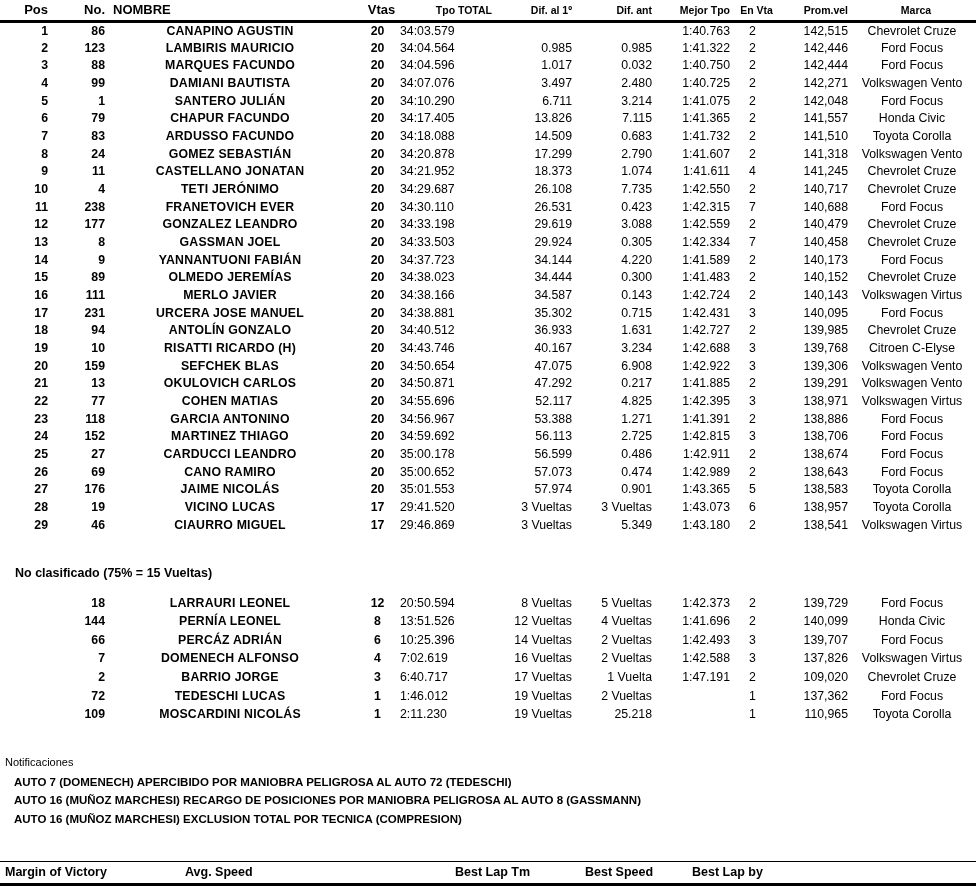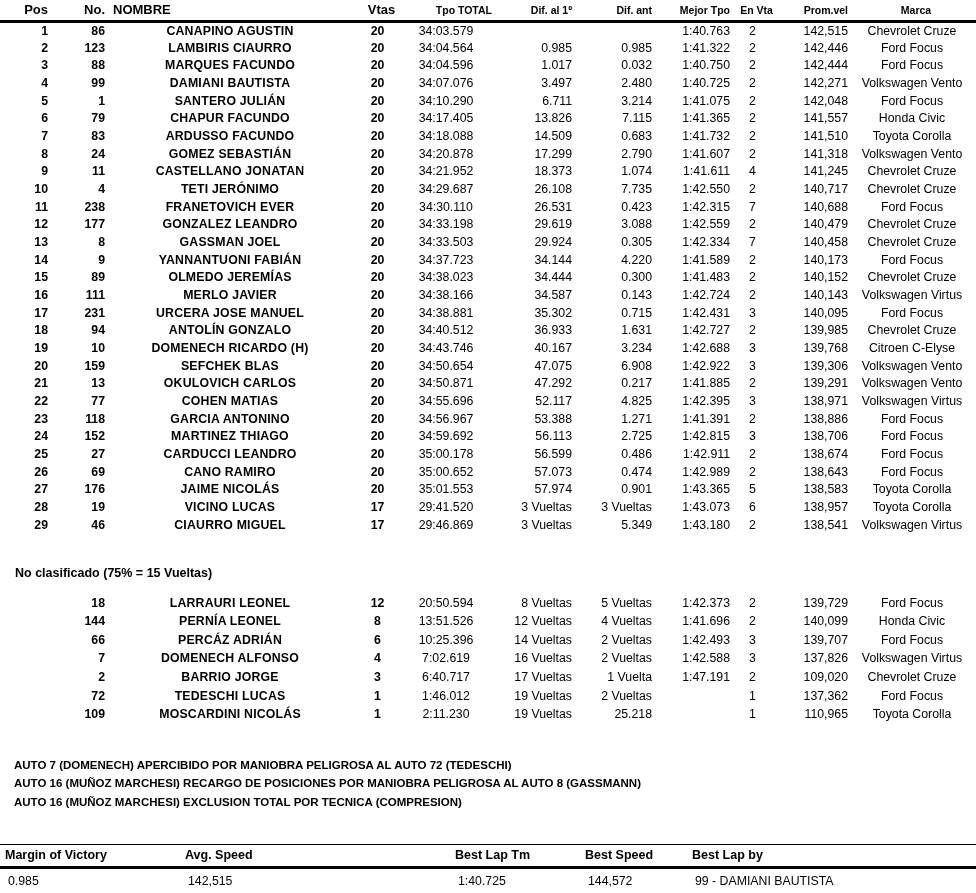--- a/index.html
+++ b/index.html
@@ -42,21 +42,21 @@
     line-height: 1;
     white-space: nowrap;
     overflow: hidden;
   }
   table.results.nc td { height: 18.6px; }
 
   td.c-pos    { font-weight: bold; text-align: right; padding-right: 9px; }
   td.c-no     { font-weight: bold; text-align: right; padding-right: 7px; }
   td.c-nombre { font-weight: bold; text-align: center; letter-spacing: 0.2px; }
   td.c-vtas   { font-weight: bold; text-align: center; }
-  td.c-tpo    { text-align: center; padding-right: 4px; }
+  td.c-tpo    { text-align: left; padding-right: 4px; }
   td.c-dif1   { text-align: right; padding-right: 4px; }
   td.c-difant { text-align: right; padding-right: 7px; }
   td.c-mejor  { text-align: right; padding-right: 6px; }
   td.c-envta  { text-align: center; }
   td.c-prom   { text-align: right; padding-right: 3px; }
   td.c-marca  { text-align: center; font-size: 8.5px; }
 
   .nc-title {
     margin-top: 32px;
     padding-left: 15px;
@@ -144,21 +144,21 @@
         <td class="c-dif1"></td>
         <td class="c-difant"></td>
         <td class="c-mejor">1:40.763</td>
         <td class="c-envta">2</td>
         <td class="c-prom">142,515</td>
         <td class="c-marca">Chevrolet Cruze</td>
       </tr>
       <tr>
         <td class="c-pos">2</td>
         <td class="c-no">123</td>
-        <td class="c-nombre">LAMBIRIS CIAURRO</td>
+        <td class="c-nombre">LAMBIRIS MAURICIO</td>
         <td class="c-vtas">20</td>
         <td class="c-tpo">34:04.564</td>
         <td class="c-dif1">0.985</td>
         <td class="c-difant">0.985</td>
         <td class="c-mejor">1:41.322</td>
         <td class="c-envta">2</td>
         <td class="c-prom">142,446</td>
         <td class="c-marca">Ford Focus</td>
       </tr>
       <tr>
@@ -365,21 +365,21 @@
         <td class="c-dif1">36.933</td>
         <td class="c-difant">1.631</td>
         <td class="c-mejor">1:42.727</td>
         <td class="c-envta">2</td>
         <td class="c-prom">139,985</td>
         <td class="c-marca">Chevrolet Cruze</td>
       </tr>
       <tr>
         <td class="c-pos">19</td>
         <td class="c-no">10</td>
-        <td class="c-nombre">DOMENECH RICARDO (H)</td>
+        <td class="c-nombre">RISATTI RICARDO (H)</td>
         <td class="c-vtas">20</td>
         <td class="c-tpo">34:43.746</td>
         <td class="c-dif1">40.167</td>
         <td class="c-difant">3.234</td>
         <td class="c-mejor">1:42.688</td>
         <td class="c-envta">3</td>
         <td class="c-prom">139,768</td>
         <td class="c-marca">Citroen C-Elyse</td>
       </tr>
       <tr>
@@ -620,20 +620,21 @@
         <td class="c-difant">25.218</td>
         <td class="c-mejor"></td>
         <td class="c-envta">1</td>
         <td class="c-prom">110,965</td>
         <td class="c-marca">Toyota Corolla</td>
       </tr>
     </tbody>
 </table>
 
 <div class="notifications">
+  <div class="notif-title">Notificaciones</div>
   <div class="notif-item">AUTO 7 (DOMENECH) APERCIBIDO POR MANIOBRA PELIGROSA AL AUTO 72 (TEDESCHI)</div>
   <div class="notif-item">AUTO 16 (MUÑOZ MARCHESI) RECARGO DE POSICIONES POR MANIOBRA PELIGROSA AL AUTO 8 (GASSMANN)</div>
   <div class="notif-item">AUTO 16 (MUÑOZ MARCHESI) EXCLUSION TOTAL POR TECNICA (COMPRESION)</div>
 </div>
 
 <table class="summary">
   <colgroup>
     <col style="width:180px">
       <col style="width:270px">
       <col style="width:130px">

